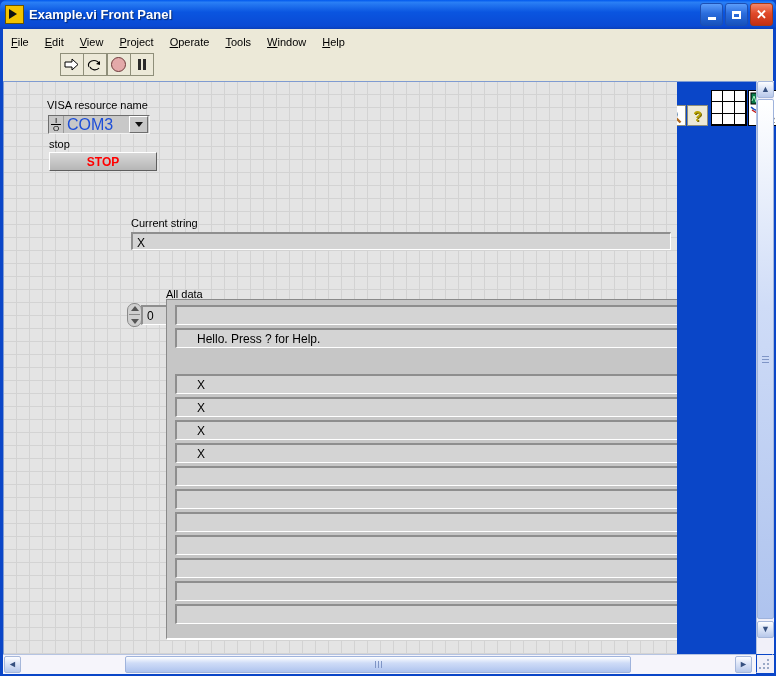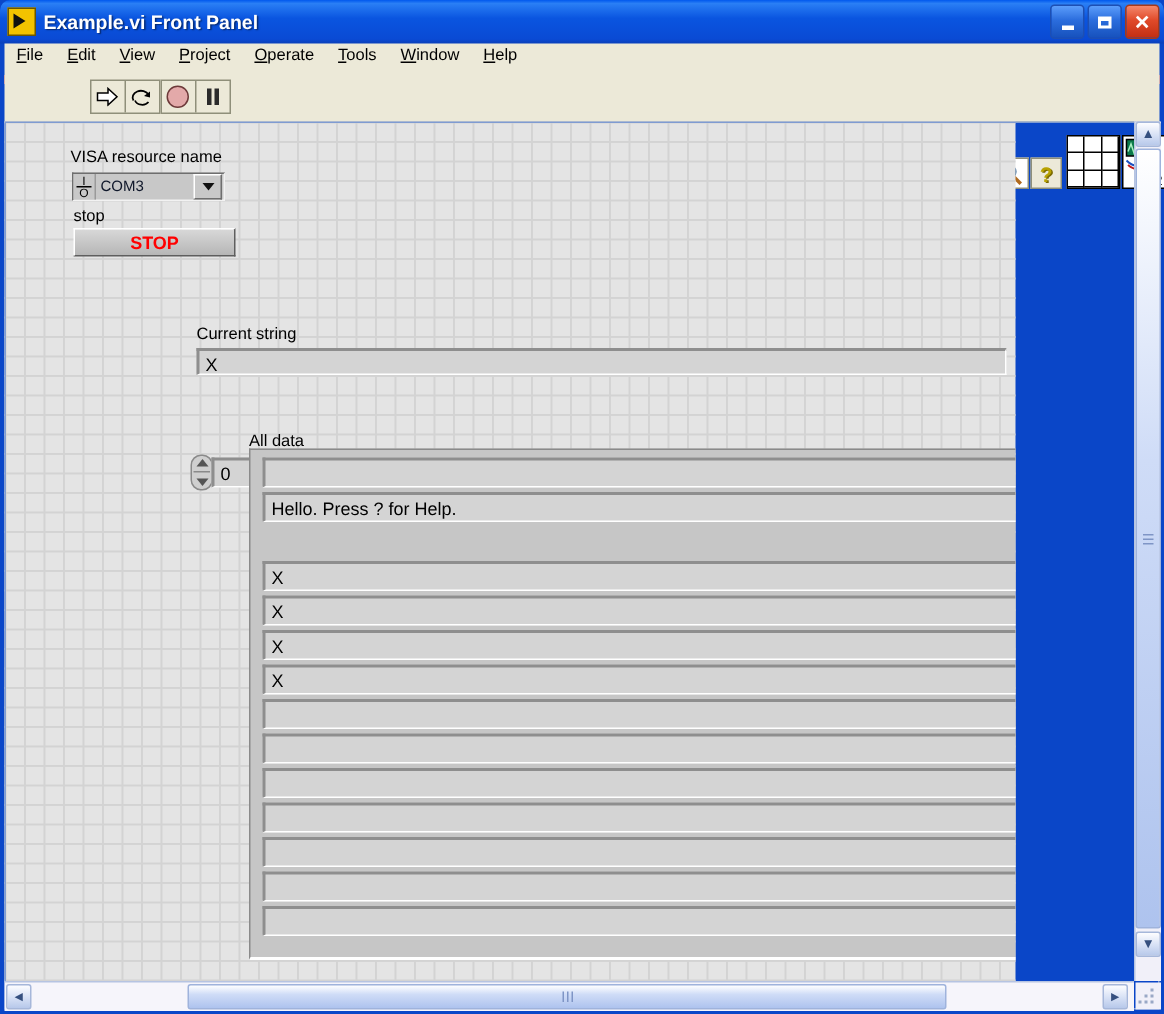--- a/index.html
+++ b/index.html
@@ -57,21 +57,21 @@
   .tbtn.close { background: linear-gradient(180deg,#f4876a,#e04a2a 45%,#c32f13); border-color:#a53a1c; }
   .glyph-min { width: 8px; height: 3px; background: #fff; margin-top: 7px; }
   .glyph-max { width: 9px; height: 8px; border: 2px solid #fff; border-top-width: 3px; box-sizing: border-box; }
   .glyph-close { font-size: 13px; line-height: 13px; font-family: "Liberation Sans", sans-serif; }
 
   
   .menubar {
     position: absolute; left: 3px; top: 29px;
     width: 770px; height: 21px;
     background: #ece9d8;
-    display: flex; align-items: flex-start;
+    display: flex; align-items: flex-end;
     border-bottom: 6px solid #ef4444;
   }
   .menu-item {
     font-size: 11px; color: #000; padding: 2px 8px;
     white-space: nowrap;
   }
   .menu-item u { text-decoration: underline; }
 
   
   .toolbar {
@@ -183,21 +183,21 @@
     display: flex; align-items: center;
   }
   .io-glyph {
     width: 14px; height: 17px; flex: none;
     background: #c8c8c8;
     display: flex; flex-direction: column; align-items: center; justify-content: center;
     font-size: 8px; line-height: 7px; color: #000;
     border-right: 1px solid #9a9a9a;
   }
   .io-glyph .bar { width: 10px; height: 1px; background: #000; }
-  .combo-value { font-size: 10px; padding-left: 3px; flex: 1; color: #0f172a; }
+  .combo-value { font-size: 16px; padding-left: 3px; flex: 1; color: #1d4ed8; }
   .combo-btn {
     width: 19px; height: 17px; flex: none; margin-right: 1px;
     background: #c8c8c8;
     border: 1px solid #ffffff; border-right-color: #6e6e6e; border-bottom-color: #6e6e6e;
     display: flex; align-items: center; justify-content: center;
     box-sizing: border-box;
   }
 
   .stop-btn {
     position: absolute;
@@ -255,21 +255,21 @@
 
   .array-cell {
     position: absolute;
     background: #d4d4d4;
     border-top: 2px solid #8e8e8e;
     border-left: 2px solid #8e8e8e;
     border-right: 1px solid #ffffff;
     border-bottom: 1px solid #ffffff;
     box-sizing: border-box;
     font-size: 12px; color: #000;
-    padding: 2px 4px;
+    padding: 2px 20px;
     white-space: nowrap; overflow: hidden;
   }
 
   
   .vscroll {
     position: absolute; left: 756px; top: 81px;
     width: 17px; height: 573px;
     background: #f1f0f9;
     border-left: 1px solid #b6c4e2;
   }

